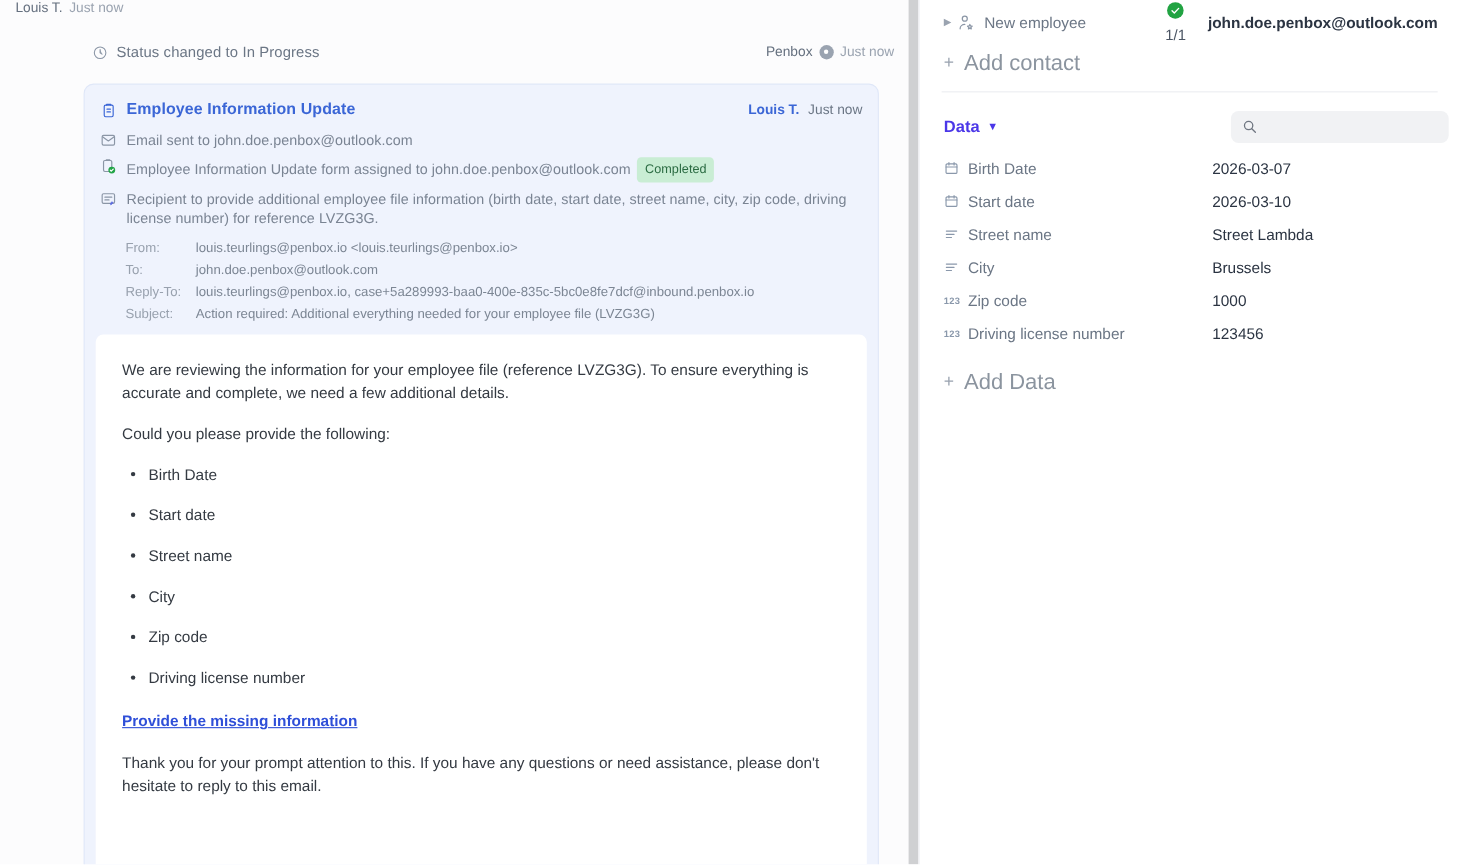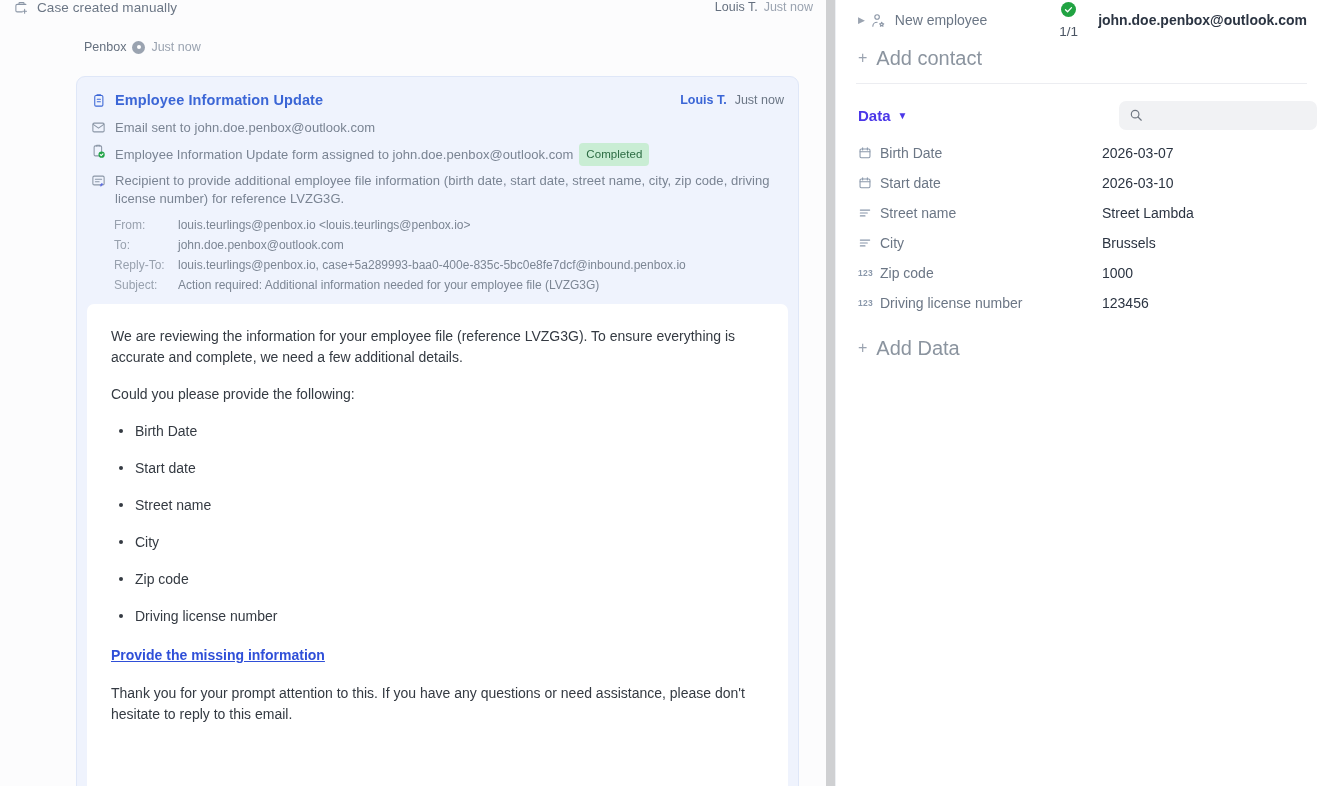--- a/index.html
+++ b/index.html
@@ -193,37 +193,36 @@
   .add-data-row { margin-top: 12px; }
 </style>
 </head>
 <body>
 
 <div class="app">
 
   <div class="timeline-panel">
 
     <div class="tl-row row-case">
-      <div class="tl-left">
-        <span class="icon">
-          <svg width="15" height="15" viewBox="0 0 24 24" fill="none" stroke="#8b96a6" stroke-width="1.7" stroke-linecap="round" stroke-linejoin="round">
-            <path d="M9 4h6a1 1 0 0 1 1 1v2H8V5a1 1 0 0 1 1-1z"></path>
-            <path d="M19 7H5a2 2 0 0 0-2 2v8a2 2 0 0 0 2 2h8"></path>
-            <path d="M17 15v6M14 18h6"></path>
-          </svg>
-        </span>
-        <span class="tl-text">Case created manually</span>
-      </div>
       <div class="tl-right">
         <span class="tl-actor">Louis T.</span>
         <span class="tl-time">Just now</span>
       </div>
     </div>
 
     <div class="tl-row row-status indent">
+      <div class="tl-left">
+        <span class="icon">
+          <svg width="14" height="14" viewBox="0 0 24 24" fill="none" stroke="#8b96a6" stroke-width="1.7" stroke-linecap="round" stroke-linejoin="round">
+            <circle cx="12" cy="12" r="9"></circle>
+            <path d="M12 7v5l3 2" fill="#8b96a6"></path>
+          </svg>
+        </span>
+        <span class="tl-text">Status changed to In Progress</span>
+      </div>
       <div class="tl-right">
         <span class="tl-actor">Penbox</span>
         <span class="penbox-dot"></span>
         <span class="tl-time">Just now</span>
       </div>
     </div>
 
     <div class="form-card">
 
       <div class="card-head">
@@ -281,21 +280,21 @@
       </div>
 
       <div class="meta-table">
         <span class="meta-k">From:</span>
         <span class="meta-v">louis.teurlings@penbox.io &lt;louis.teurlings@penbox.io&gt;</span>
         <span class="meta-k">To:</span>
         <span class="meta-v">john.doe.penbox@outlook.com</span>
         <span class="meta-k">Reply-To:</span>
         <span class="meta-v">louis.teurlings@penbox.io, case+5a289993-baa0-400e-835c-5bc0e8fe7dcf@inbound.penbox.io</span>
         <span class="meta-k">Subject:</span>
-        <span class="meta-v">Action required: Additional information needed for your employee file (LVZG3G)</span>
+        <span class="meta-v">Action required: Additional everything needed for your employee file (LVZG3G)</span>
       </div>
 
       <div class="email-body">
         <p class="eb-p">We are reviewing the information for your employee file (reference LVZG3G). To ensure everything is accurate and complete, we need a few additional details.</p>
         <p class="eb-p">Could you please provide the following:</p>
         <ul class="eb-list">
           <li>Birth Date</li>
           <li>Start date</li>
           <li>Street name</li>
           <li>City</li>

